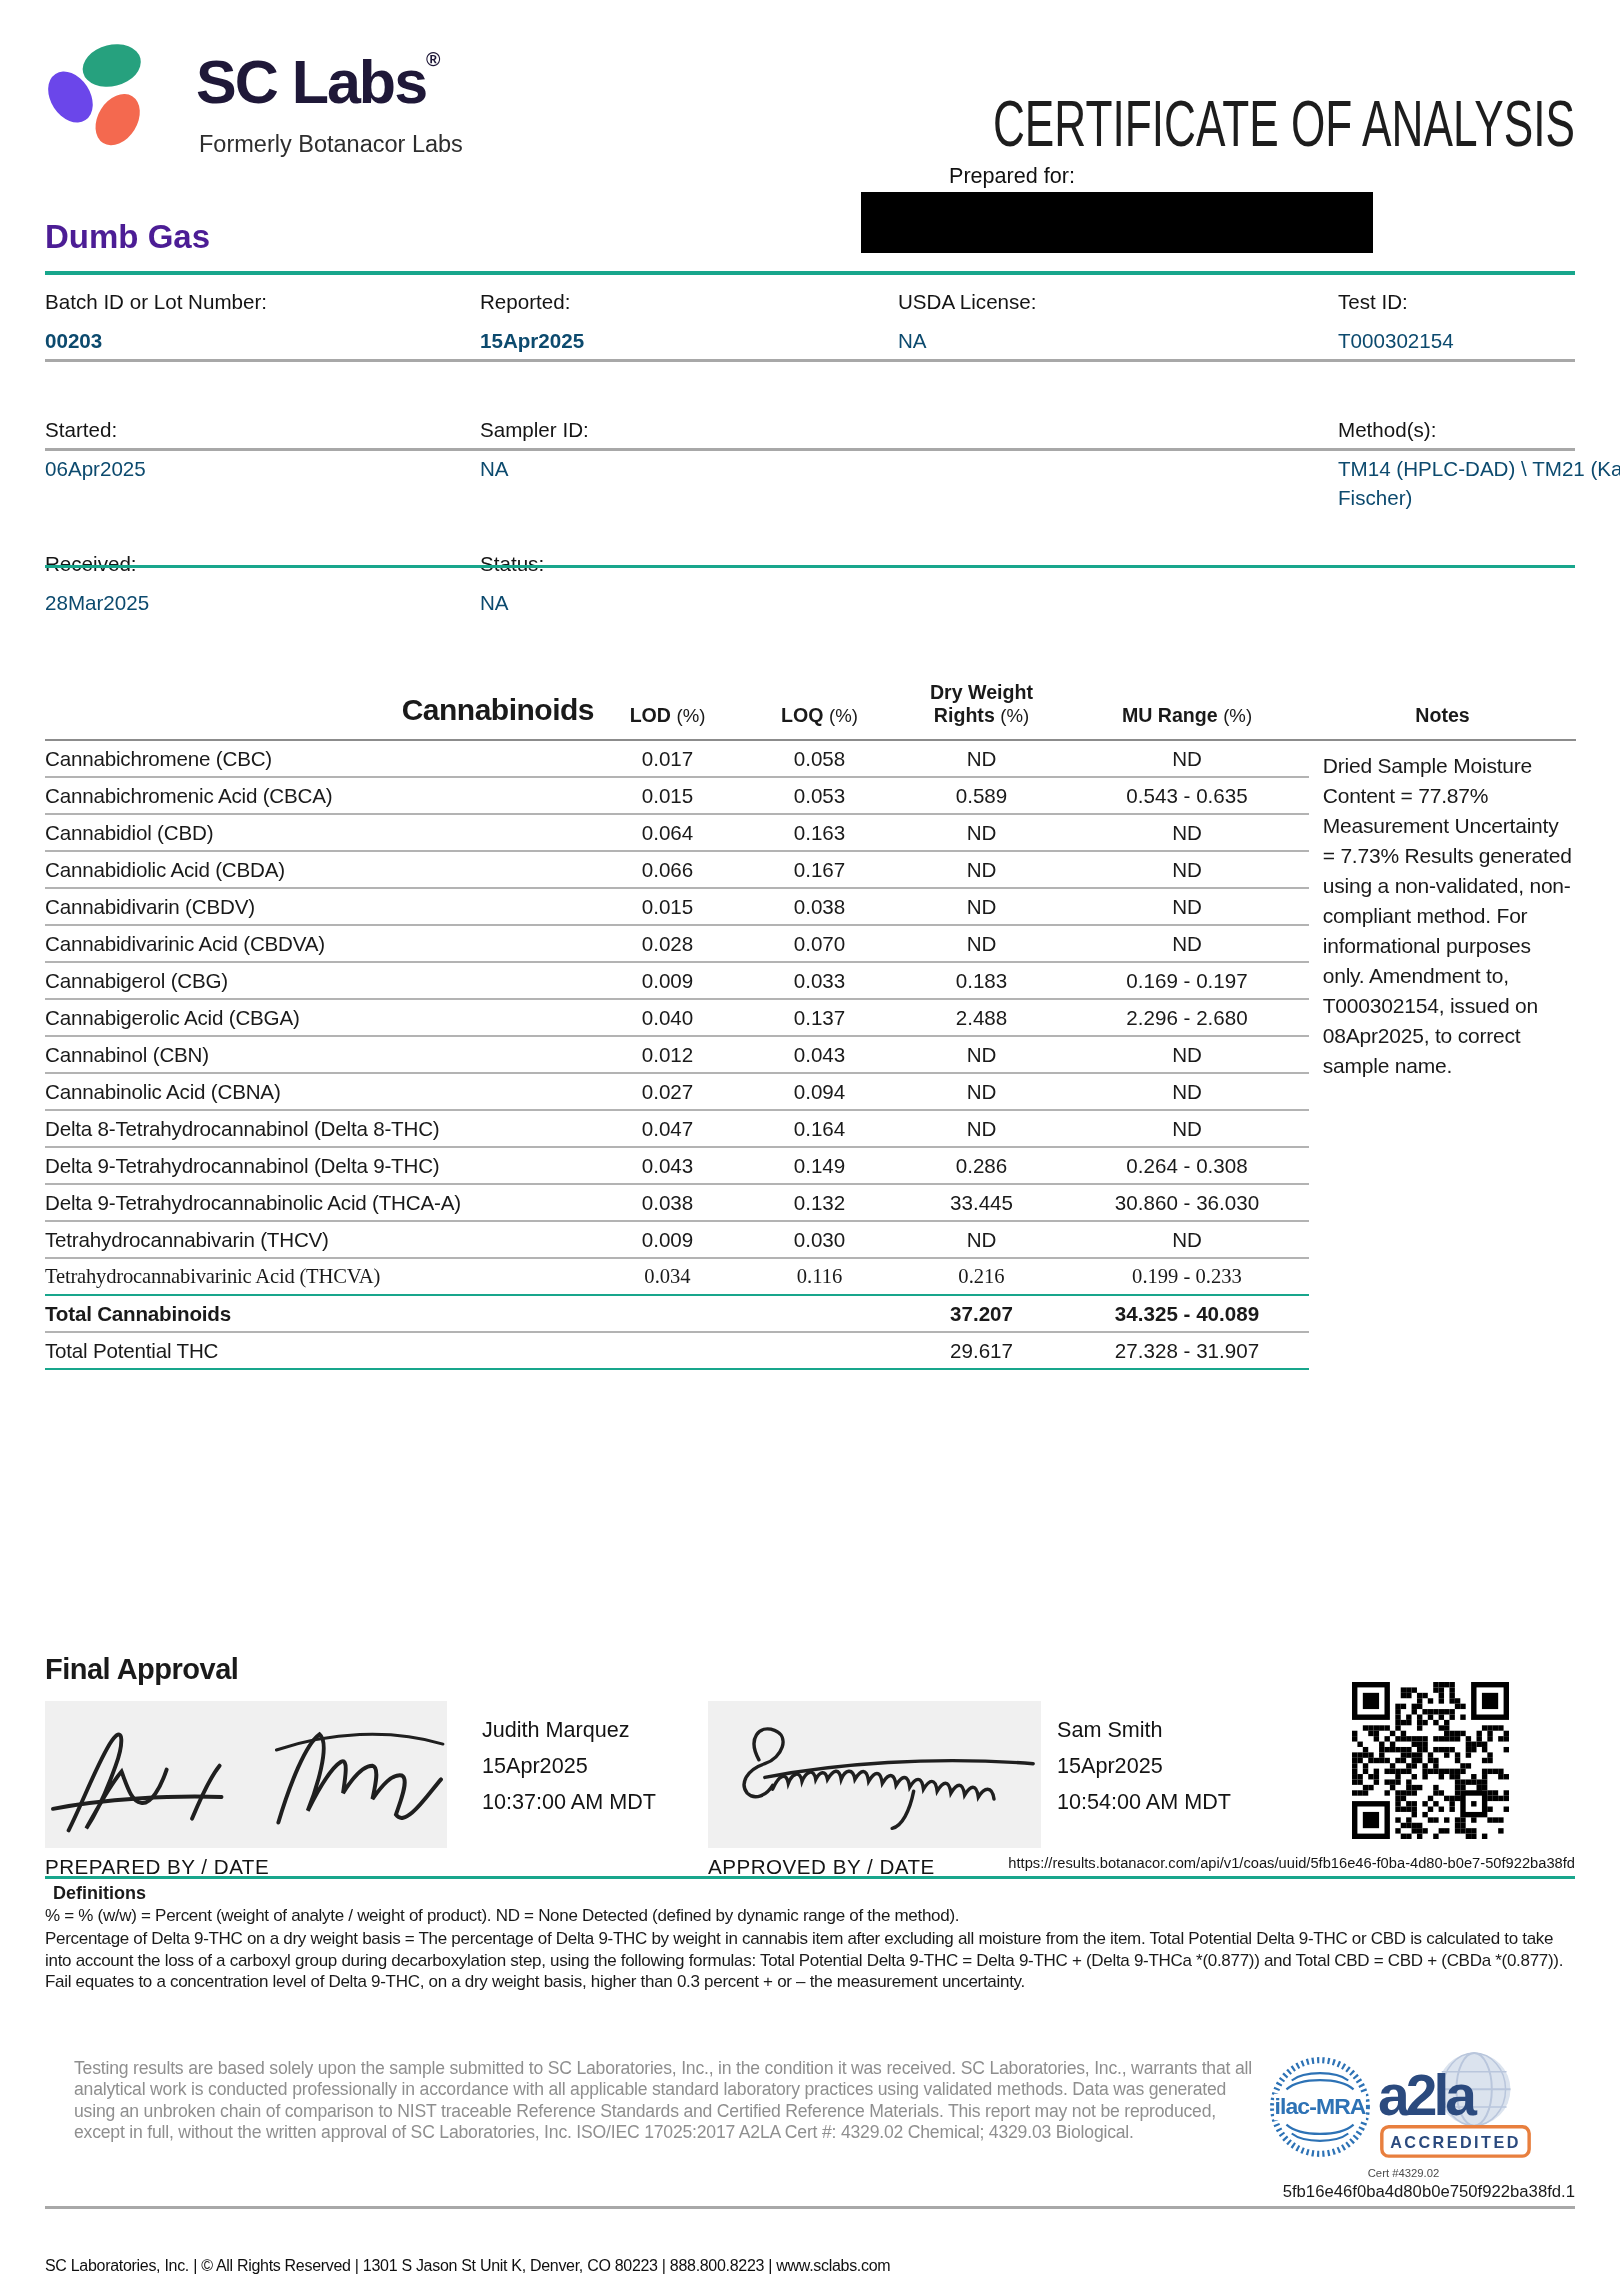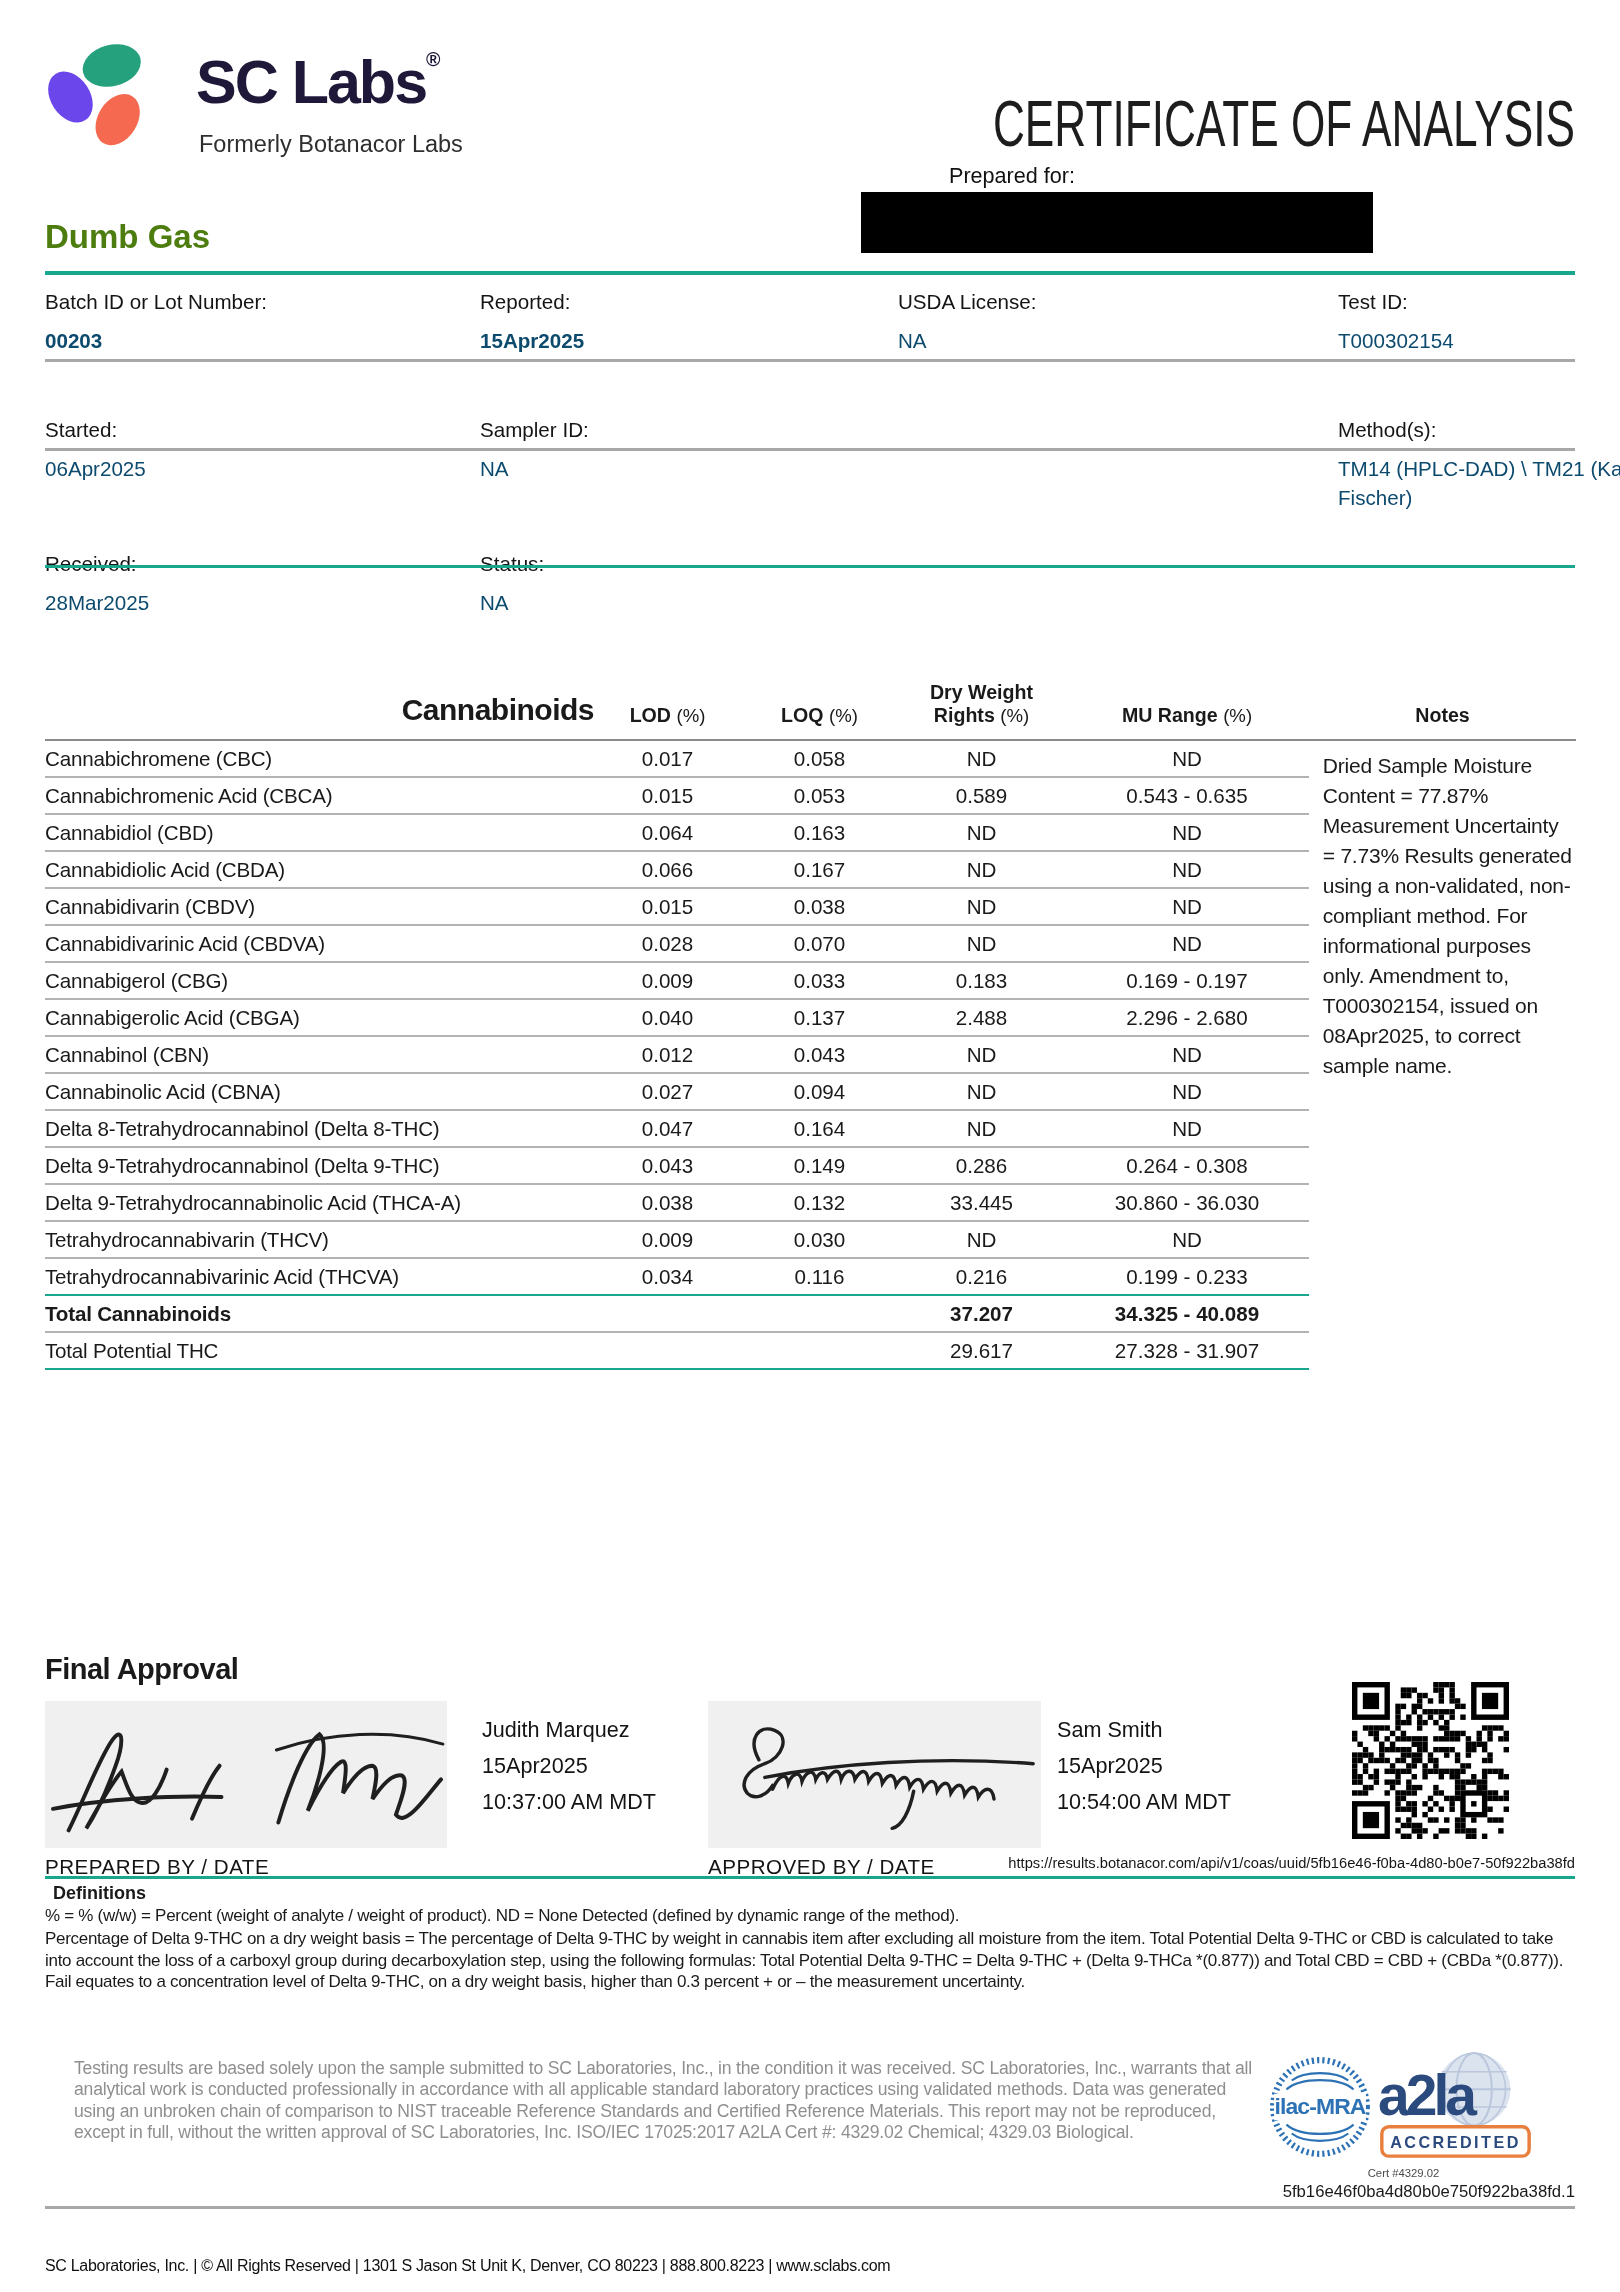--- a/index.html
+++ b/index.html
@@ -12,40 +12,40 @@
 
   
   .brand-text{position:absolute;left:196px;top:47px;font-size:61px;font-weight:bold;
               letter-spacing:-2px;color:#1f1838;}
   .brand-reg{font-size:19.6px;font-weight:bold;vertical-align:37px;letter-spacing:0;}
   .brand-tagline{position:absolute;left:199px;top:131px;font-size:23.5px;color:#2e2e2e;}
   .doc-title{position:absolute;right:45px;top:86px;font-size:65px;font-weight:normal;color:#1d1d1d;
              transform:scaleX(0.68);transform-origin:100% 0;white-space:nowrap;}
   .prepared-for{position:absolute;left:949px;top:163px;font-size:21.6px;color:#111;}
   .redaction{position:absolute;left:861px;top:192px;width:512px;height:61px;background:#000;}
-  .sample-name{position:absolute;left:45px;top:218px;font-size:33px;font-weight:bold;color:#4d7c0f;}
+  .sample-name{position:absolute;left:45px;top:218px;font-size:33px;font-weight:bold;color:#4c1d95;}
 
   
   #info-grid{position:absolute;left:45px;top:278px;width:1530px;display:grid;
              grid-template-columns:389px 372px 394px 374px;grid-template-rows:82px 88px 116px;gap:46px;}
   .info-cell{padding-top:11.8px;}
   .info-label{font-size:20.6px;color:#151515;}
   .info-value{font-size:20.6px;margin-top:11.8px;max-width:338px;line-height:29px;color:#0c4a6e;}
   .info-value.b{font-weight:bold;}
 
   
   #cb-table{position:absolute;left:45px;top:679px;width:1530px;border-collapse:collapse;table-layout:fixed;}
   #cb-table th{vertical-align:bottom;padding:0 0 11.8px 0;border-bottom:2.9px solid #8c8c8c;
                font-size:19.6px;font-weight:bold;text-align:center;height:48px;}
   #cb-table th.t-title{text-align:right;font-size:30px;letter-spacing:-0.5px;padding-bottom:12px;}
   .hp{font-weight:normal;font-size:18.6px;}
   #cb-table td{height:35px;border-bottom:2.9px solid #b3b3b3;font-size:20.6px;padding:0;}
   #cb-table td.name{text-align:left;letter-spacing:-0.2px;}
   #cb-table td.num{text-align:center;}
-  #cb-table td.teal-b{border-bottom:2.9px solid #18a68c;}
+  #cb-table td.teal-b{border-bottom:2.9px solid #18a68c;font-family:Liberation Serif, serif;}
   #cb-table td.notes-cell{border-bottom:none;vertical-align:top;padding:9.8px 0 0 13.7px;
                           font-size:21px;line-height:30px;height:auto;letter-spacing:-0.2px;}
   #cb-table tr.total-bold td{font-weight:bold;}
   #cb-table td.filler{border-bottom:none;}
   #cb-table tr#total-row-2 td{border-bottom:2.9px solid #18a68c;}
   #cb-table tr#total-row-2 td.filler{border-bottom:none;}
 
   
   .fa-title{position:absolute;left:45px;top:1653px;font-size:29px;font-weight:bold;letter-spacing:-0.5px;}
   .sig-box{position:absolute;top:1701px;height:147px;background:#f0f0f0;}

